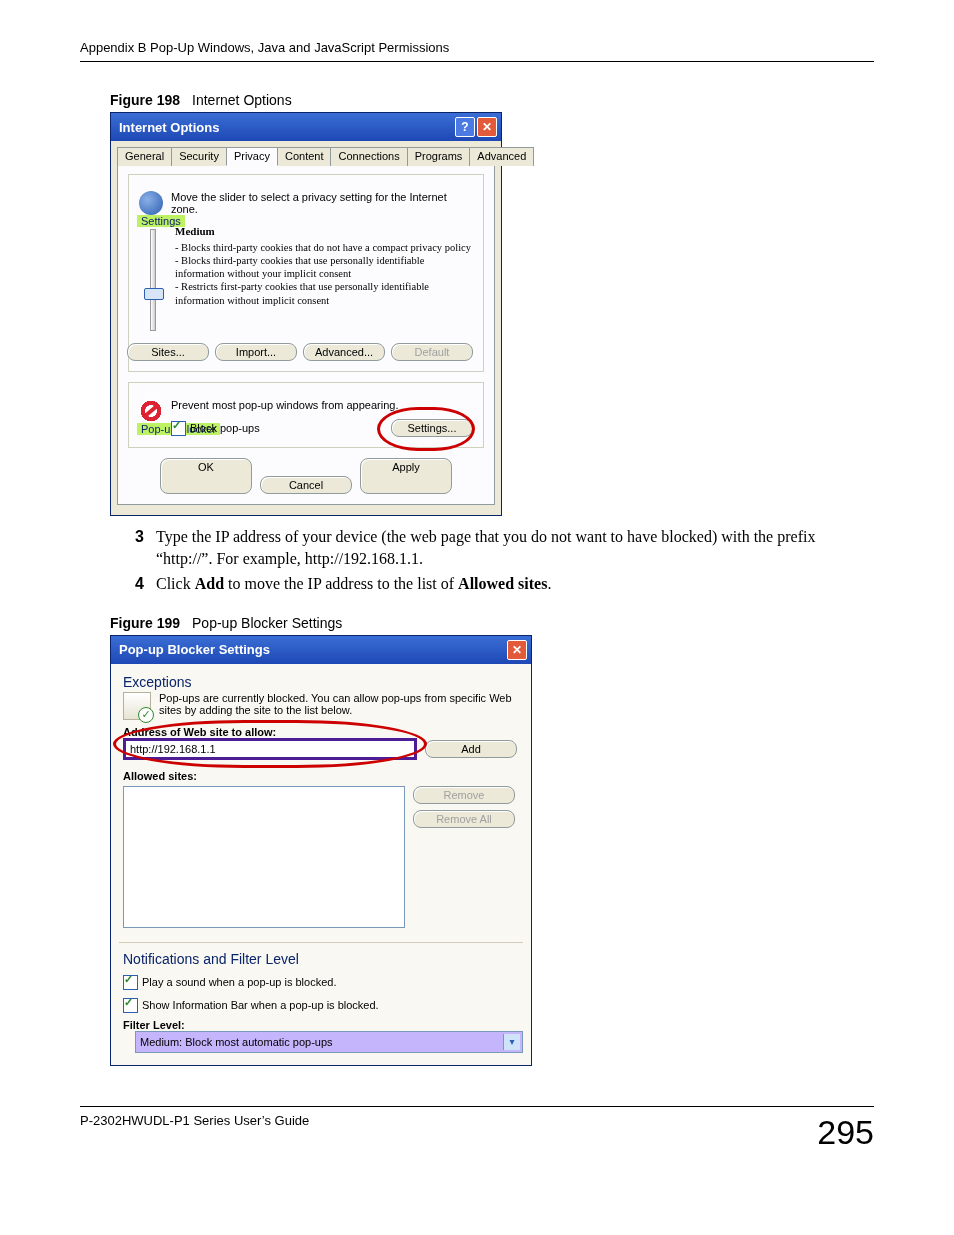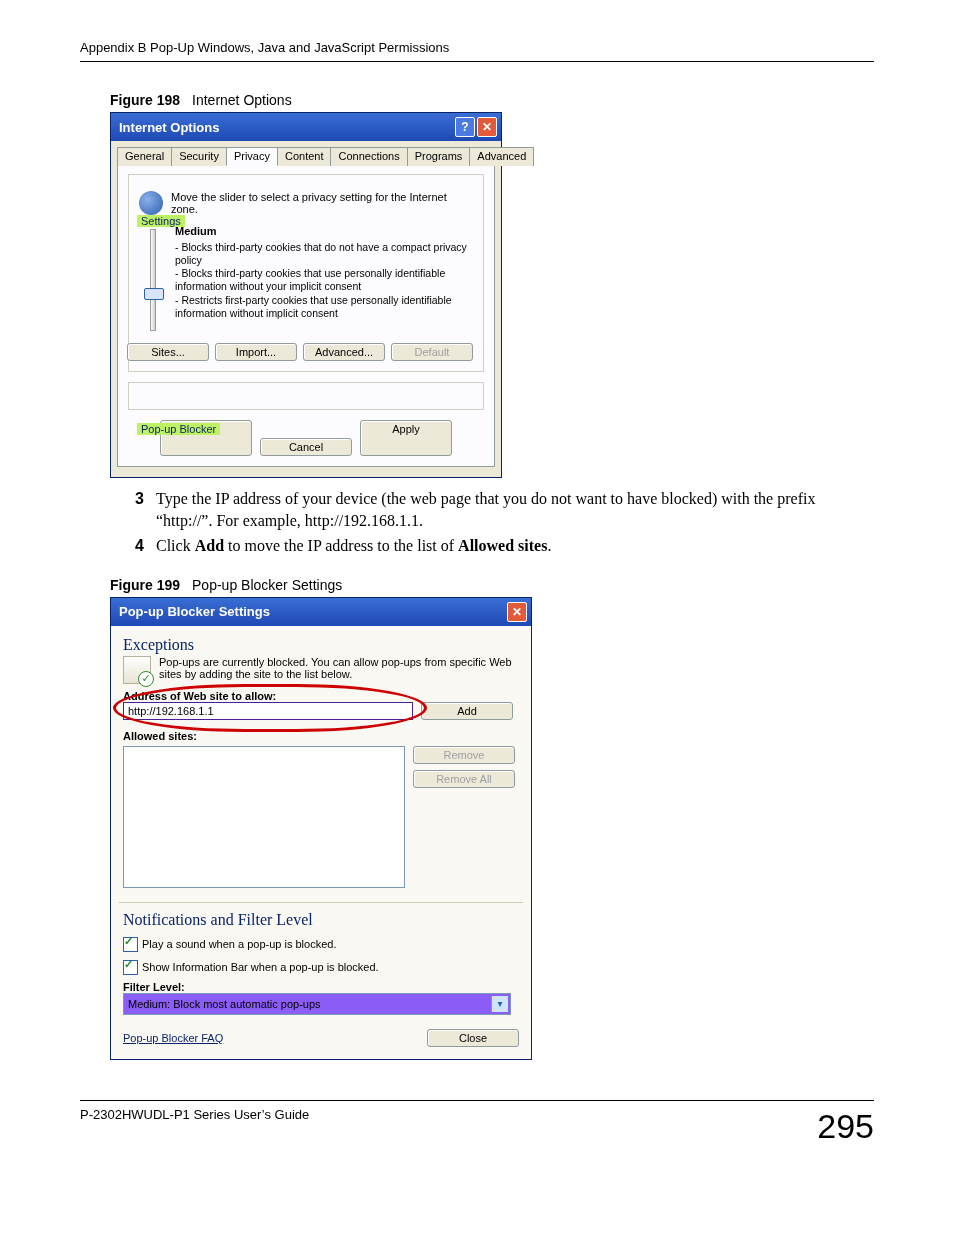--- a/index.html
+++ b/index.html
@@ -129,21 +129,21 @@
   }
   
   .level-name { font-weight:bold; margin-bottom:4px; }
   .level-desc { font-size:10.5px; line-height:1.25; }
 
   .btn {
     font-family: Tahoma, sans-serif;
     font-size:11px;
     background:#ece9d8;
     border:1px solid #919b9c;
-    border-radius:3px;
+    border-radius:8px;
     padding:2px 10px;
     min-width:60px;
     text-align:center;
     box-shadow: inset 1px 1px 0 #fff;
   }
   .btn[disabled], .btn.disabled { color:#a0a0a0; }
   .btn-row { display:flex; justify-content:flex-end; gap:6px; margin-top:12px; }
 
   .popup-group .legend { color:#0a246a; }
   .warn-icon {
@@ -179,21 +179,21 @@
 
   
   .step-list { margin: 10px 0 20px 50px; }
   .step { display:flex; gap:12px; margin:4px 0; font-size:16px; line-height:1.35; }
   .step-num { font-weight:bold; font-family: Arial, sans-serif; width:14px; text-align:right; }
   .step-text { flex:1; }
 
   
   .pb-dialog { width: 420px; }
   .pb-body { background:#f9f8f3; padding:10px 12px 12px 12px; }
-  .section-label { color:#0a246a; font-size:16px; margin-bottom:2px;font-family:Liberation Serif, serif; }
+  .section-label { color:#0a246a; font-size:14px; margin-bottom:2px; }
   .pb-info { display:flex; gap:8px; margin-bottom:6px; }
   .info-icon {
     width:26px; height:26px; flex-shrink:0;
     background:linear-gradient(#fff,#e7e4d4);
     border:1px solid #b5b19a;
     position:relative;
   }
   .info-icon::after{
     content:"✓";
     color:#2d8a2d;
@@ -204,40 +204,41 @@
     font-size:11px;
     display:flex; align-items:center; justify-content:center;
     position:absolute; right:-4px; bottom:-4px;
   }
   .field-label { font-size:11px; margin-top:4px;font-weight:bold; }
   .text-input {
     font-family: Tahoma, sans-serif;
     font-size:11px;
     width:280px;
     padding:2px 4px;
-    border:1px solid #4c1d95;
+    border:3px solid #4c1d95;
     background:#fff;
   }
   .add-row { display:flex; gap:8px; align-items:center; position:relative; }
   .listbox {
     width:280px; height:140px;
     border:1px solid #7a98b8;
     background:#fff;
     display:inline-block;
     vertical-align:top;
   }
   .list-row { display:flex; gap:8px; align-items:flex-start; margin-top:4px;}
   .list-btns { display:flex; flex-direction:column; gap:6px; }
   .hr { border-top:1px solid #d0ccb8; margin:14px -4px 8px -4px; }
   .select {
     display:flex; align-items:center; justify-content:space-between;
     width:380px;
-    border:1px solid #7a98b8; background:#8b5cf6;
+    border:1px solid #7a98b8; background:#c4b5fd;
     padding:2px 2px 2px 4px;
     font-size:11px;
+    margin-left:12px;
   }
   .select .arrow {
     width:16px; height:16px;
     background:#cfe3fb;
     border-left:1px solid #7a98b8;
     display:flex; align-items:center; justify-content:center;
     color:#2b5fb0; font-size:10px;
   }
   .faq-row { display:flex; justify-content:space-between; align-items:center; margin-top:14px;}
   .link { color:#0a246a; text-decoration:underline; font-size:11px; }
@@ -288,37 +289,53 @@
           <div class="settings-row">
             <div class="globe-icon"></div>
             <div style="flex:1;">Move the slider to select a privacy setting for the Internet zone.</div>
           </div>
           <div class="settings-row" style="margin-top:10px;">
             <div class="slider-col">
               <div class="slider-track">
                 <div class="slider-thumb"></div>
               </div>
             </div>
-            <div style="flex:1;">
+            <div style="flex:1;font-family:Liberation Serif, serif;">
               <div class="level-name">Medium</div>
               <div class="level-desc">- Blocks third-party cookies that do not have a compact privacy policy</div>
               <div class="level-desc">- Blocks third-party cookies that use personally identifiable information without your implicit consent</div>
               <div class="level-desc">- Restricts first-party cookies that use personally identifiable information without implicit consent</div>
             </div>
           </div>
           <div class="btn-row">
             <div class="btn">Sites...</div>
             <div class="btn">Import...</div>
             <div class="btn">Advanced...</div>
             <div class="btn disabled">Default</div>
           </div>
         </div>
 
         <div class="groupbox popup-group" style="position:relative;">
           <div class="legend">Pop-up Blocker</div>
+          <div class="popup-row">
+            <div class="warn-icon"></div>
+            <div style="flex:1;">
+              <div>Prevent most pop-up windows from appearing.</div>
+              <div class="chkline" style="justify-content:space-between; position:relative;">
+                <div style="display:flex; align-items:center;">
+                  <span class="chk checked"></span>
+                  <span>Block pop-ups</span>
+                </div>
+                <div style="position:relative;">
+                  <div class="btn">Settings...</div>
+                  <div class="red-ell" style="left:-14px; top:-12px; width:92px; height:38px;"></div>
+                </div>
+              </div>
+            </div>
+          </div>
         </div>
 
         <div class="dlg-okrow">
           <div class="btn" style="min-width:70px;">OK</div>
           <div class="btn" style="min-width:70px;margin-top:18px;">Cancel</div>
           <div class="btn" style="min-width:70px;">Apply</div>
         </div>
 
       </div>
     </div>
@@ -379,24 +396,20 @@
       <div class="chkline">
         <span class="chk checked"></span>
         <span>Show Information Bar when a pop-up is blocked.</span>
       </div>
       <div class="field-label" style="margin-top:6px;">Filter Level:</div>
       <div class="select">
         <span>Medium: Block most automatic pop-ups</span>
         <span class="arrow">▾</span>
       </div>
 
-      <div class="faq-row">
-        <span class="link">Pop-up Blocker FAQ</span>
-        <div class="btn" style="min-width:70px;">Close</div>
-      </div>
     </div>
   </div>
 
   <div class="footer">
     <span class="guide">P-2302HWUDL-P1 Series User’s Guide</span>
     <span class="pg">295</span>
   </div>
 
 </div>
 

